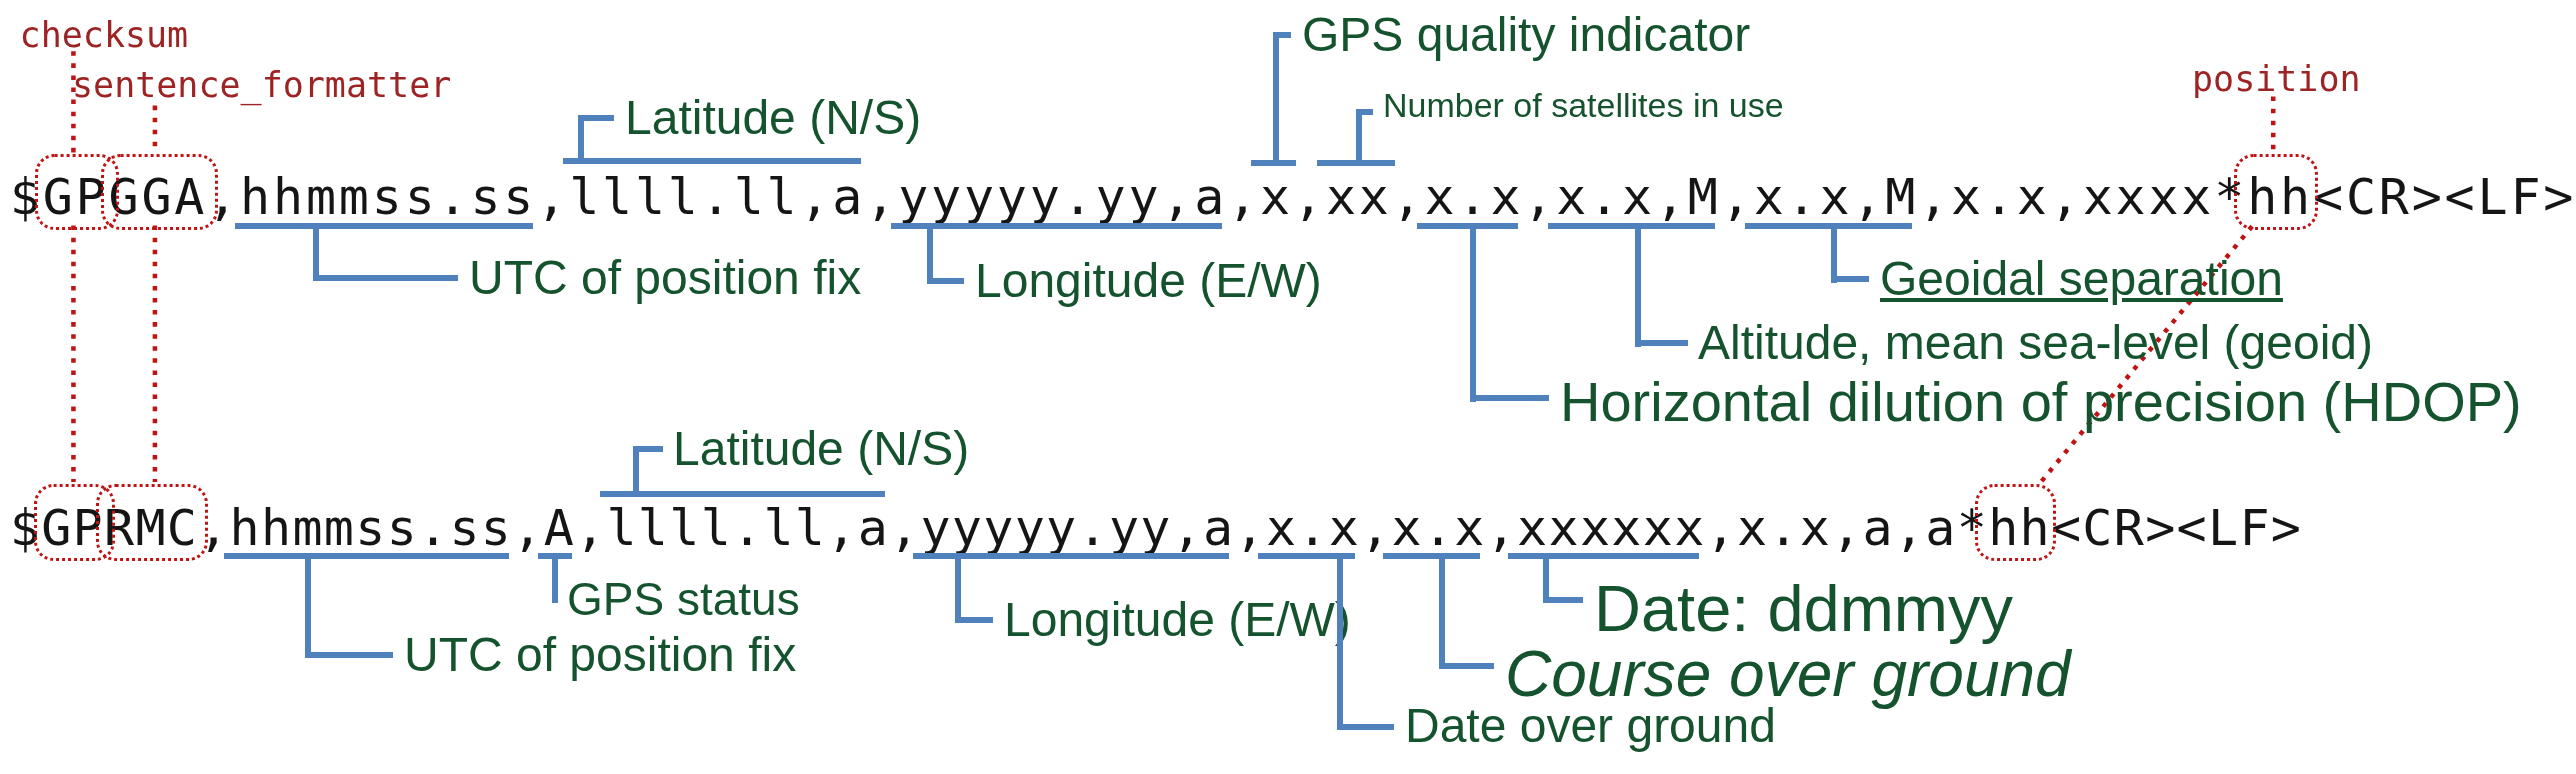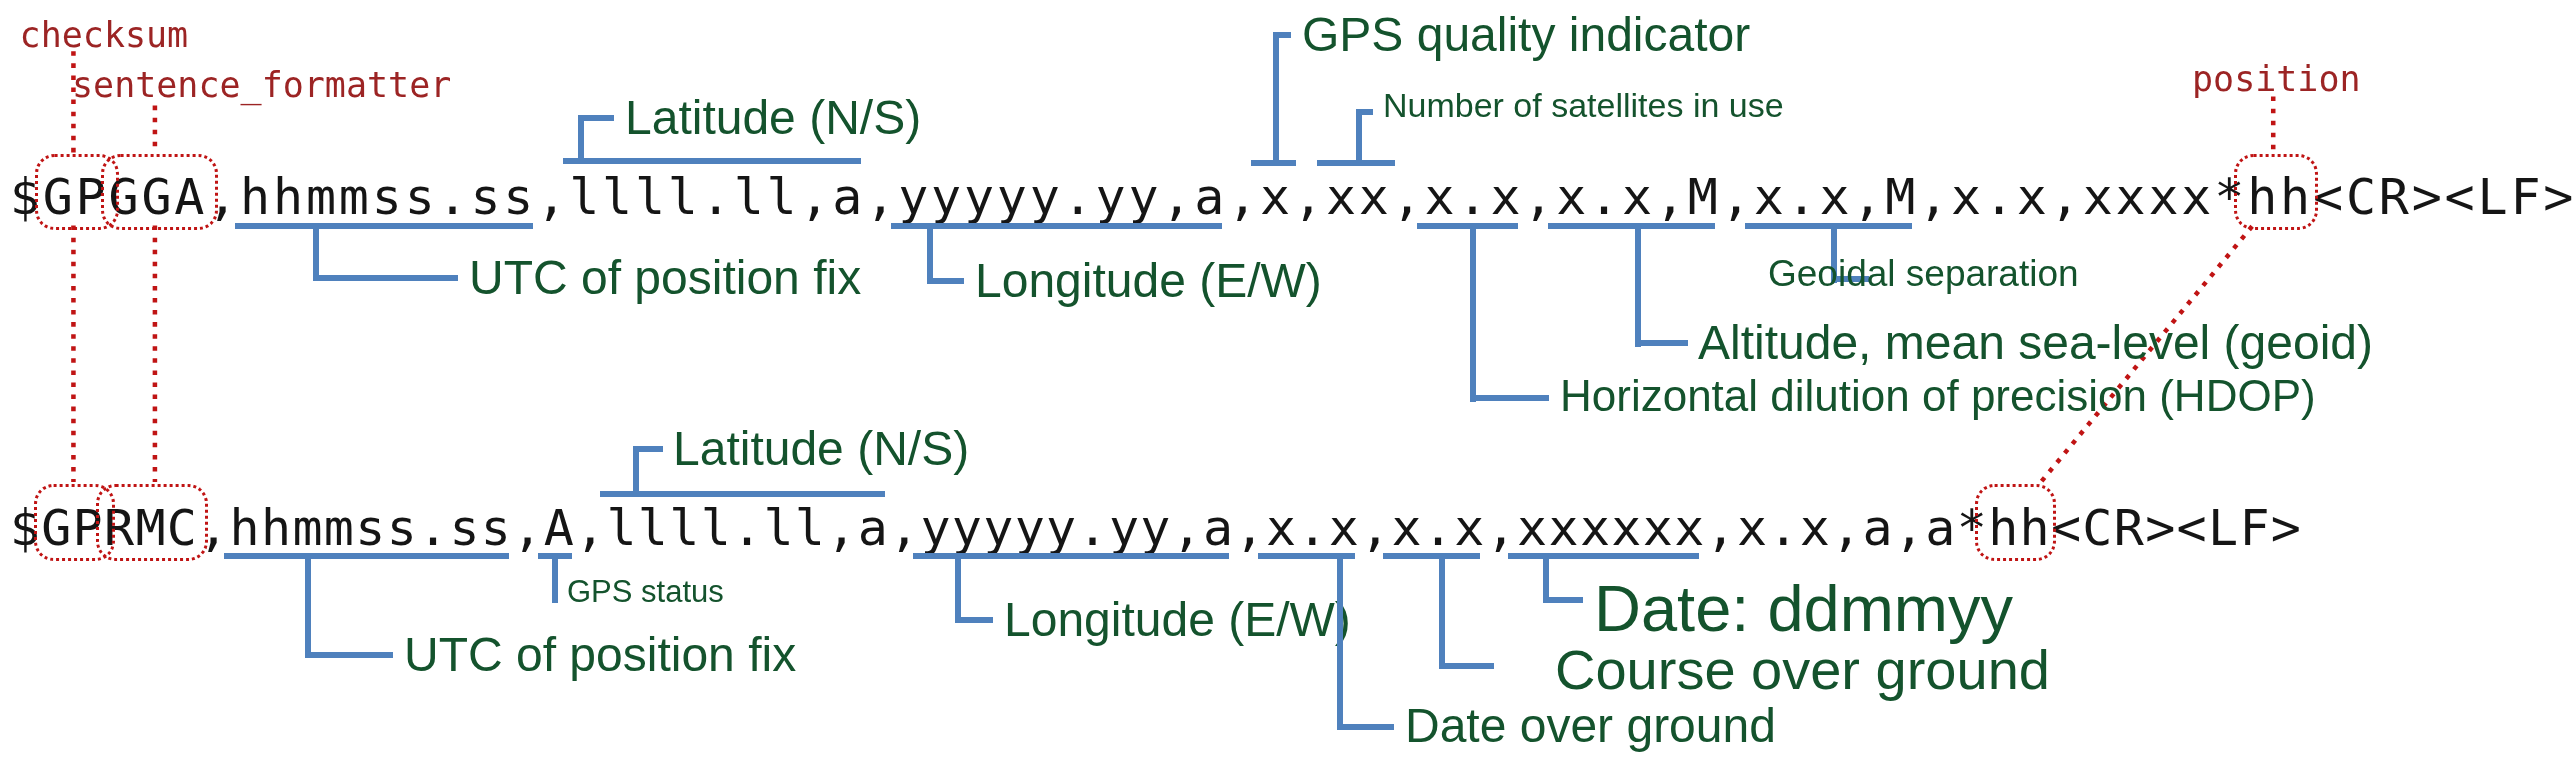--- a/index.html
+++ b/index.html
@@ -43,57 +43,57 @@
       <div class="bline" style="left: 1273px; top: 32px; width: 6px; height: 128px; background: rgb(79, 129, 189);"></div>
       <div class="bline" style="left: 1273px; top: 32px; width: 17.5px; height: 6px; background: rgb(79, 129, 189);"></div>
       <div class="fieldlabel" style="left: 1302px; top: 10.6px; font-size: 48px;">GPS quality indicator</div>
       <div class="bline" style="left: 1317px; top: 160px; width: 78px; height: 6px; background: rgb(79, 129, 189);"></div>
       <div class="bline" style="left: 1356px; top: 109px; width: 6px; height: 51px; background: rgb(79, 129, 189);"></div>
       <div class="bline" style="left: 1356px; top: 109px; width: 17px; height: 6px; background: rgb(79, 129, 189);"></div>
       <div class="fieldlabel" style="left: 1383px; top: 88px; font-size: 34px;">Number of satellites in use</div>
       <div class="bline" style="left: 1417px; top: 223px; width: 101px; height: 6px; background: rgb(79, 129, 189);"></div>
       <div class="bline" style="left: 1470px; top: 229px; width: 6px; height: 173px; background: rgb(79, 129, 189);"></div>
       <div class="bline" style="left: 1470px; top: 395px; width: 79px; height: 6px; background: rgb(79, 129, 189);"></div>
-      <div class="fieldlabel" style="left: 1560px; top: 374px; font-size: 44px;">Horizontal dilution of precision (HDOP)</div>
+      <div class="fieldlabel" style="left: 1560px; top: 374px; font-size: 56px;">Horizontal dilution of precision (HDOP)</div>
       <div class="bline" style="left: 1548px; top: 223px; width: 167px; height: 6px; background: rgb(79, 129, 189);"></div>
       <div class="bline" style="left: 1635px; top: 229px; width: 6px; height: 118px; background: rgb(79, 129, 189);"></div>
       <div class="bline" style="left: 1635px; top: 340px; width: 53px; height: 6px; background: rgb(79, 129, 189);"></div>
       <div class="fieldlabel" style="left: 1698px; top: 319px; font-size: 48px;">Altitude, mean sea-level (geoid)</div>
       <div class="bline" style="left: 1745px; top: 223px; width: 167px; height: 6px; background: rgb(79, 129, 189);"></div>
       <div class="bline" style="left: 1831px; top: 229px; width: 6px; height: 54px; background: rgb(79, 129, 189);"></div>
       <div class="bline" style="left: 1831px; top: 276px; width: 38px; height: 6px; background: rgb(79, 129, 189);"></div>
-      <div class="fieldlabel" style="left: 1768px; top: 255px; font-size: 37px;">Geoidal separation</div>
+      <div class="fieldlabel" style="left: 1880px; top: 255px; font-size: 48px; text-decoration: underline;">Geoidal separation</div>
       <div class="dotbox" style="left: 35px; top: 154px; width: 78px; height: 70px; border: 3.8px dotted rgb(192, 20, 20);"></div>
       <div class="dotbox" style="left: 101px; top: 154px; width: 111px; height: 70px; border: 3.8px dotted rgb(192, 20, 20);"></div>
       <div class="dotbox" style="left: 2234px; top: 154px; width: 78px; height: 70px; border: 3.8px dotted rgb(192, 20, 20);"></div>
       <div class="sentence" style="left: 9.8px; top: 503px; font-size: 50px; letter-spacing: 1.3px;">$GPRMC,hhmmss.ss,A,llll.ll,a,yyyyy.yy,a,x.x,x.x,xxxxxx,x.x,a,a*hh&lt;CR&gt;&lt;LF&gt;</div>
       <div class="bline" style="left: 224px; top: 553px; width: 285px; height: 6px; background: rgb(79, 129, 189);"></div>
       <div class="bline" style="left: 305px; top: 559px; width: 6px; height: 99px; background: rgb(79, 129, 189);"></div>
       <div class="bline" style="left: 305px; top: 652px; width: 88px; height: 6px; background: rgb(79, 129, 189);"></div>
       <div class="fieldlabel" style="left: 404px; top: 631px; font-size: 48px;">UTC of position fix</div>
       <div class="bline" style="left: 538px; top: 553px; width: 34px; height: 6px; background: rgb(79, 129, 189);"></div>
       <div class="bline" style="left: 552px; top: 559px; width: 6px; height: 44px; background: rgb(79, 129, 189);"></div>
       <div class="bline" style="left: 552px; top: 597px; width: 5.3px; height: 6px; background: rgb(79, 129, 189);"></div>
-      <div class="fieldlabel" style="left: 567px; top: 576px; font-size: 31px;">GPS status</div>
+      <div class="fieldlabel" style="left: 567px; top: 576px; font-size: 46px;">GPS status</div>
       <div class="bline" style="left: 600px; top: 491px; width: 285px; height: 6px; background: rgb(79, 129, 189);"></div>
       <div class="bline" style="left: 633px; top: 446px; width: 6px; height: 48px; background: rgb(79, 129, 189);"></div>
       <div class="bline" style="left: 633px; top: 446px; width: 29.5px; height: 6px; background: rgb(79, 129, 189);"></div>
       <div class="fieldlabel" style="left: 673px; top: 425px; font-size: 48px;">Latitude (N/S)</div>
       <div class="bline" style="left: 913px; top: 553px; width: 316px; height: 6px; background: rgb(79, 129, 189);"></div>
       <div class="bline" style="left: 955px; top: 559px; width: 6px; height: 64px; background: rgb(79, 129, 189);"></div>
       <div class="bline" style="left: 955px; top: 617px; width: 38px; height: 6px; background: rgb(79, 129, 189);"></div>
       <div class="fieldlabel" style="left: 1004px; top: 596px; font-size: 48px;">Longitude (E/W)</div>
       <div class="bline" style="left: 1258px; top: 553px; width: 97px; height: 6px; background: rgb(79, 129, 189);"></div>
       <div class="bline" style="left: 1337px; top: 559px; width: 6px; height: 171px; background: rgb(79, 129, 189);"></div>
       <div class="bline" style="left: 1337px; top: 724px; width: 57px; height: 6px; background: rgb(79, 129, 189);"></div>
       <div class="fieldlabel" style="left: 1405px; top: 702px; font-size: 48px;">Date over ground</div>
       <div class="bline" style="left: 1383px; top: 553px; width: 97px; height: 6px; background: rgb(79, 129, 189);"></div>
       <div class="bline" style="left: 1439px; top: 559px; width: 6px; height: 110px; background: rgb(79, 129, 189);"></div>
       <div class="bline" style="left: 1439px; top: 663px; width: 55px; height: 6px; background: rgb(79, 129, 189);"></div>
-      <div class="fieldlabel" style="left: 1555px; top: 642px; font-size: 56px;">Course over ground</div>
+      <div class="fieldlabel" style="left: 1505px; top: 642px; font-size: 64px; font-style: italic;">Course over ground</div>
       <div class="bline" style="left: 1508px; top: 553px; width: 191px; height: 6px; background: rgb(79, 129, 189);"></div>
       <div class="bline" style="left: 1543px; top: 559px; width: 6px; height: 44px; background: rgb(79, 129, 189);"></div>
       <div class="bline" style="left: 1543px; top: 597px; width: 40px; height: 6px; background: rgb(79, 129, 189);"></div>
       <div class="fieldlabel" style="left: 1594px; top: 576px; font-size: 65px;">Date: ddmmyy</div>
       <div class="dotbox" style="left: 34px; top: 484px; width: 75px; height: 71px; border: 3.8px dotted rgb(192, 20, 20);"></div>
       <div class="dotbox" style="left: 96px; top: 484px; width: 106px; height: 71px; border: 3.8px dotted rgb(192, 20, 20);"></div>
       <div class="dotbox" style="left: 1975px; top: 484px; width: 75px; height: 71px; border: 3.8px dotted rgb(192, 20, 20);"></div>
       <div class="redlabel" style="left: 19.6px; top: 15px; color: rgb(156, 36, 36); font: 35px &quot;DejaVu Sans Mono&quot;, monospace;">checksum</div>
       <div class="redlabel" style="left: 72px; top: 65px; color: rgb(156, 36, 36); font: 35px &quot;DejaVu Sans Mono&quot;, monospace;">sentence_formatter</div>
       <div class="redlabel" style="left: 2192px; top: 59px; color: rgb(156, 36, 36); font: 35px &quot;DejaVu Sans Mono&quot;, monospace;">position</div>

